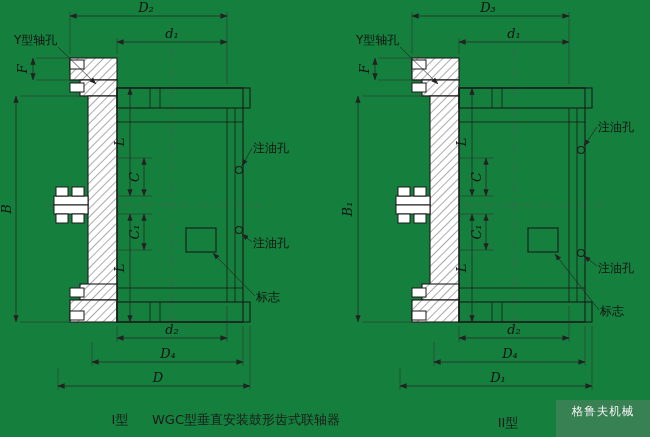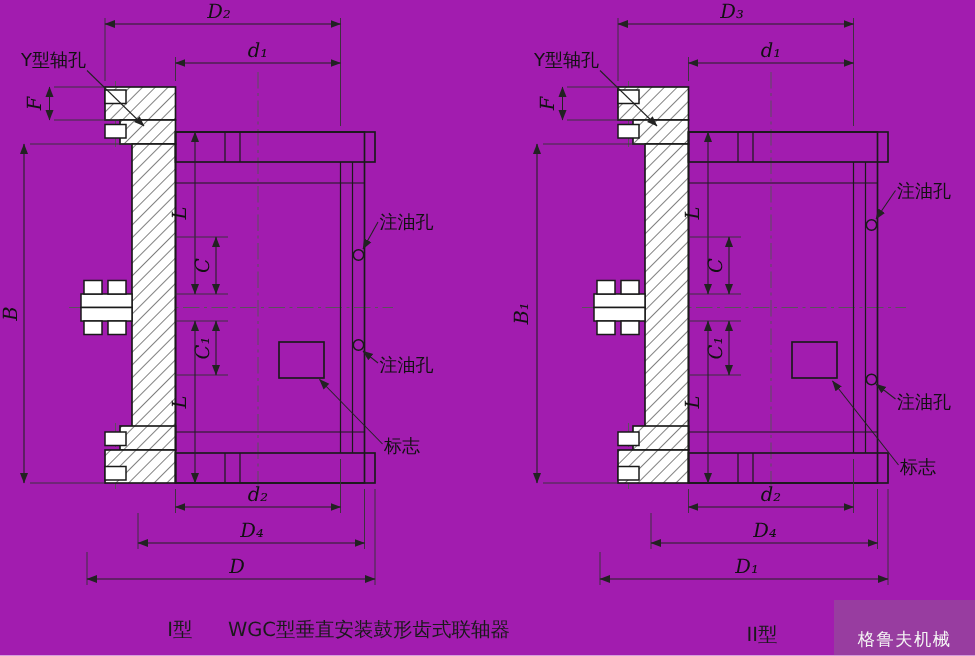--- a/index.html
+++ b/index.html
@@ -1,37 +1,37 @@
 <!DOCTYPE html>
 <html><head>
 <meta charset="utf-8">
 <style>
   html,body{margin:0;padding:0;background:#ffffff;}
   .stage{
-    position:relative;width:650px;height:437px;background:#a21caf;overflow:hidden;
+    position:relative;width:650px;height:437px;background:#15803d;overflow:hidden;
     font-family:"DejaVu Sans", sans-serif;
   }
   svg{position:absolute;left:0;top:0;}
   
   .outline{fill:none;stroke:#1a1a1a;stroke-width:1.1;}
   .hatched{fill:url(#hatch);stroke:#1a1a1a;stroke-width:1.1;}
   .white{fill:#ffffff;stroke:#1a1a1a;stroke-width:1;}
   .thin{stroke:#333333;stroke-width:0.6;fill:none;}
   .inner{stroke:#1a1a1a;stroke-width:0.8;fill:none;}
   .dim{stroke:#222222;stroke-width:0.7;fill:none;
        marker-start:url(#arw);marker-end:url(#arw);}
   .leader{stroke:#222222;stroke-width:0.7;fill:none;marker-end:url(#arw);}
   .cline{stroke:#555555;stroke-width:0.6;fill:none;stroke-dasharray:11 3 2 3;}
   text.dimlbl{font-family:"DejaVu Serif", serif;font-style:italic;font-size:13px;fill:#111;}
   text.cn{font-family:"DejaVu Sans", sans-serif;font-size:12px;fill:#111;}
   text.cap{font-family:"DejaVu Sans", sans-serif;font-size:13px;fill:#1a1a1a;}
   .watermark{
     position:absolute;right:0;bottom:0;width:94px;height:37px;
     background:rgba(130,130,130,0.32);color:#f4f4f4;text-align:center;
-    font-size:10.5px;line-height:1.55;padding-top:18px;box-sizing:border-box;margin-top:16px;
+    font-size:10.5px;line-height:1.55;padding-top:3px;box-sizing:border-box;margin-top:16px;
   }
   .watermark .brand{font-size:11.5px;letter-spacing:1px;}
 </style>
 </head>
 <body>
 
 <div class="stage">
 <svg width="650" height="437" viewBox="0 0 650 437">
   <defs>
     <pattern id="hatch" width="6" height="6" patternUnits="userSpaceOnUse" patternTransform="rotate(45)">

